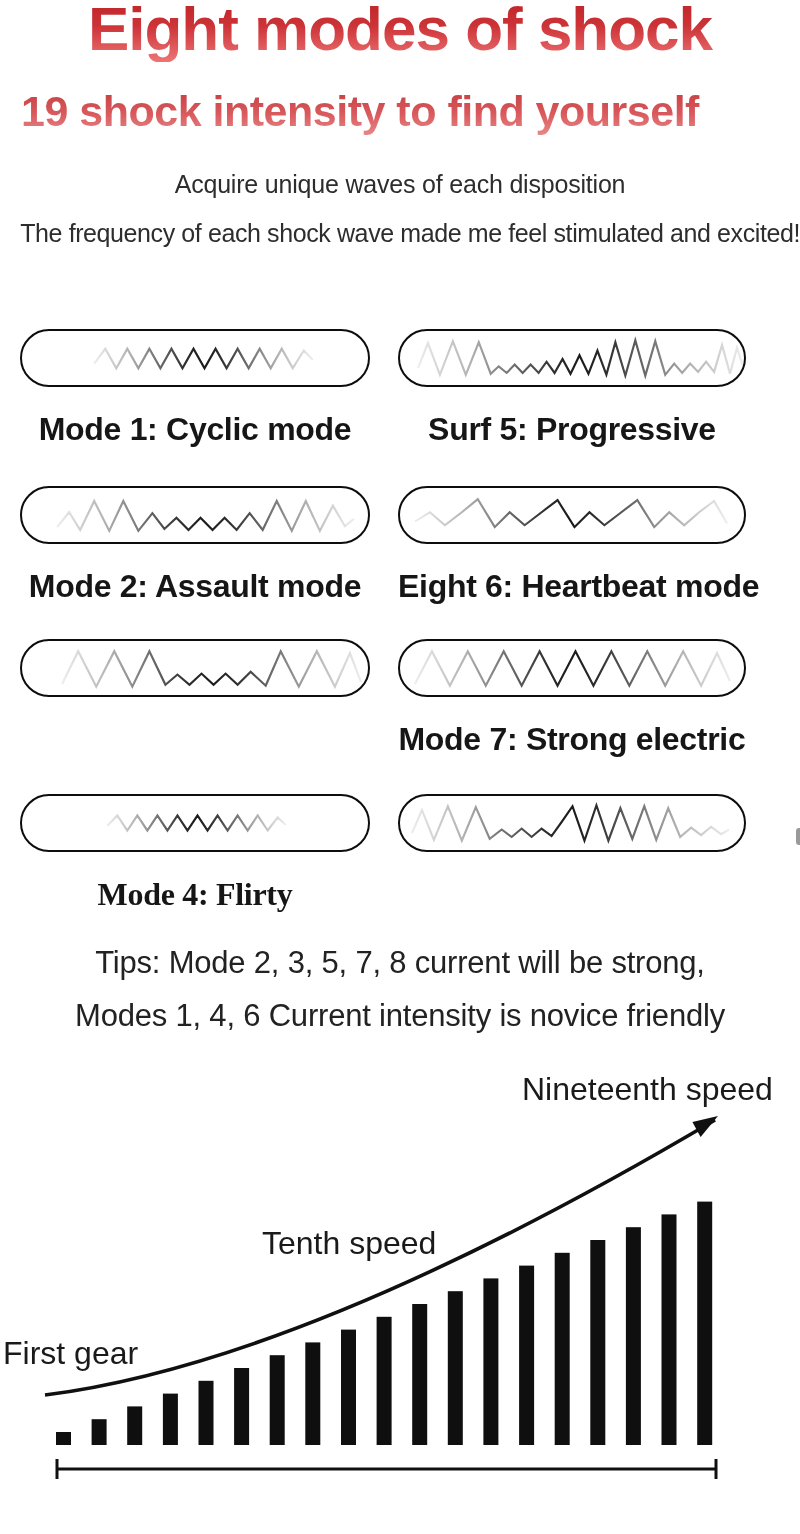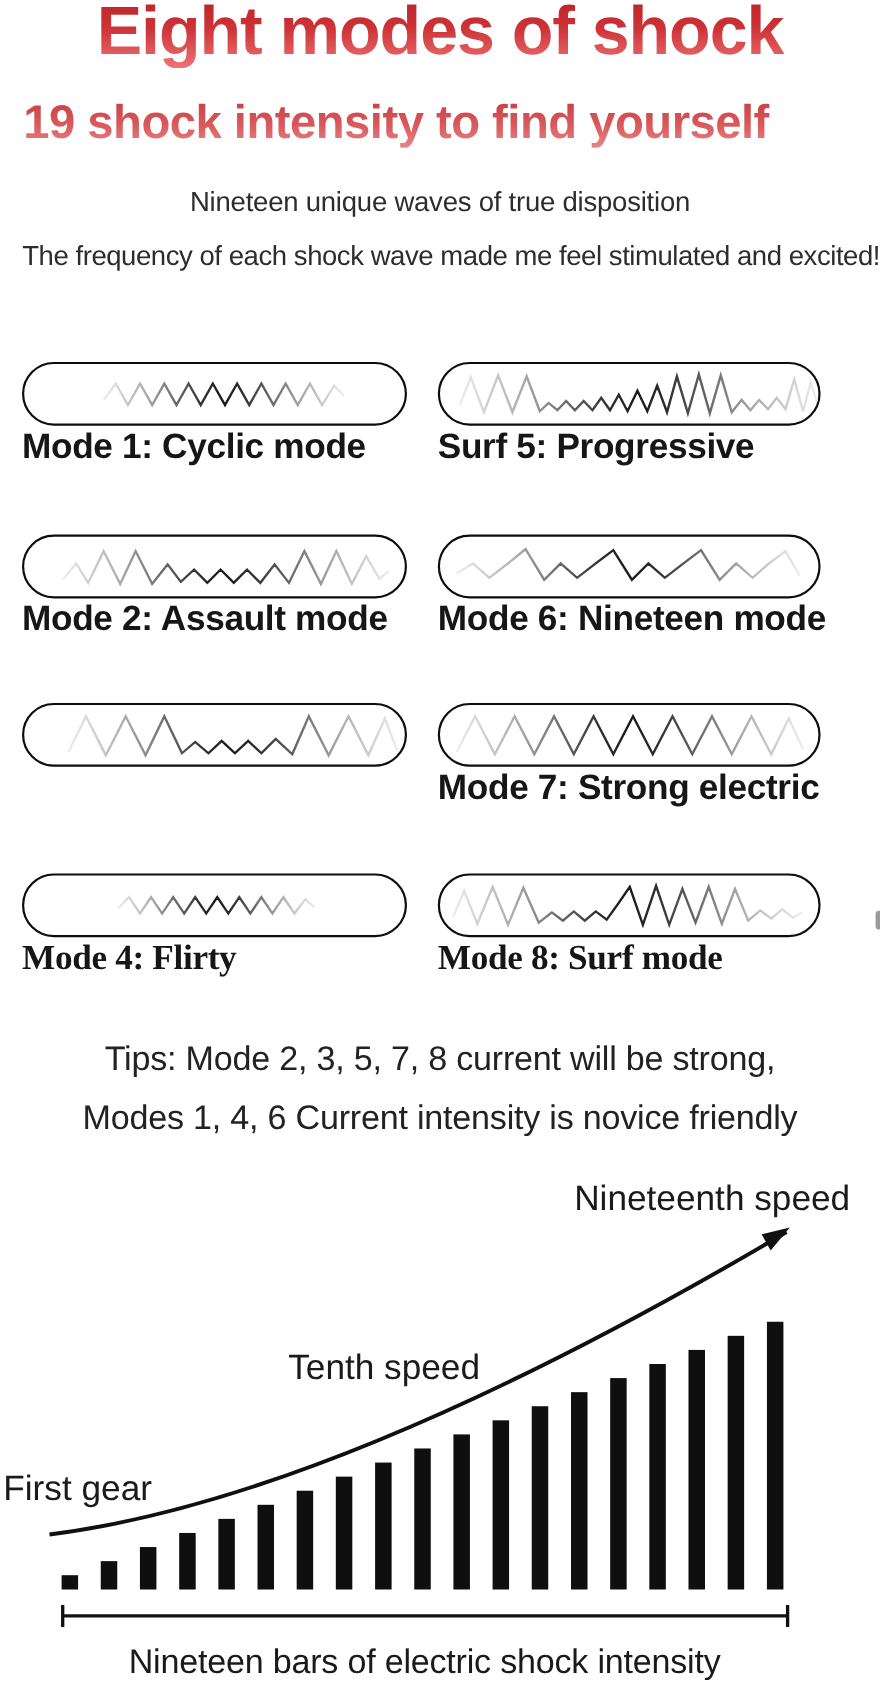--- a/index.html
+++ b/index.html
@@ -34,21 +34,21 @@
   .mode-cell.row-1 { top:329px; }
   .mode-cell.row-2 { top:486px; }
   .mode-cell.row-3 { top:639px; }
   .mode-cell.row-4 { top:794px;font-family:Liberation Serif, serif; }
   .capsule {
     width:100%; height:58px; border:2.5px solid #0d0d0d; border-radius:29px;
     background:#fff; overflow:hidden;
   }
   .capsule svg { width:100%; height:100%; display:block; }
   .mode-label {
-    text-align:left; font-size:32px; font-weight:600;
+    margin-top:24px; text-align:center; font-size:32px; font-weight:600;
     color:#161616; letter-spacing:-0.3px; white-space:nowrap;
   }
   .tips {
     position:absolute; top:936px; left:0; width:800px; text-align:center;
     font-size:31px; font-weight:500; color:#222222; line-height:53px;
     letter-spacing:-0.2px;
   }
   .chart { position:absolute; top:1060px; left:0; width:800px; height:474px; }
   .chart svg { position:absolute; top:0; left:0; }
   .chart-label { position:absolute; font-size:32px; font-weight:500; color:#1a1a1a; white-space:nowrap; }
@@ -62,21 +62,21 @@
   .edge-artifact {
     position:absolute; right:0; top:828px; width:4px; height:17px;
     background:#9a9a9a; border-radius:3px 0 0 3px;
   }
 </style>
 </head>
 <body>
 
 <h1 class="page-title">Eight modes of shock</h1>
 <h2 class="page-subtitle">19 shock intensity to find yourself</h2>
-<div class="tagline1">Nineteen unique waves of true disposition</div>
+<div class="tagline1">Acquire unique waves of each disposition</div>
 <div class="tagline2">The frequency of each shock wave made me feel stimulated and excited!</div>
 
 <div class="mode-cell col-l row-1">
   <div class="capsule">
       <svg viewBox="0 0 345 58" preserveAspectRatio="none">
         <defs>
           <linearGradient id="fade0" x1="0" y1="0" x2="1" y2="0">
             <stop offset="0" stop-color="#ededed"></stop>
             <stop offset="0.16" stop-color="#b2b2b2"></stop>
             <stop offset="0.42" stop-color="#2e2e2e"></stop>
@@ -139,21 +139,21 @@
             <stop offset="0.42" stop-color="#2e2e2e"></stop>
             <stop offset="0.5" stop-color="#1a1a1a"></stop>
             <stop offset="0.58" stop-color="#2e2e2e"></stop>
             <stop offset="0.84" stop-color="#b2b2b2"></stop>
             <stop offset="1" stop-color="#ededed"></stop>
           </linearGradient>
         </defs>
         <polyline points="15,36 30,26 45,40 62,26 78,12 95,42 110,26 125,40 142,26 158,13 175,42 190,26 205,40 222,26 238,13 255,42 270,26 285,40 300,26 315,14 328,38" fill="none" stroke="url(#fade3)" stroke-width="2.2"></polyline>
       </svg>
     </div>
-  <div class="mode-label">Mode 6: Nineteen mode</div>
+  <div class="mode-label">Eight 6: Heartbeat mode</div>
 </div>
 <div class="mode-cell col-l row-3">
   <div class="capsule">
       <svg viewBox="0 0 345 58" preserveAspectRatio="none">
         <defs>
           <linearGradient id="fade4" x1="0" y1="0" x2="1" y2="0">
             <stop offset="0" stop-color="#ededed"></stop>
             <stop offset="0.16" stop-color="#b2b2b2"></stop>
             <stop offset="0.42" stop-color="#2e2e2e"></stop>
             <stop offset="0.5" stop-color="#1a1a1a"></stop>
@@ -214,21 +214,20 @@
             <stop offset="0.42" stop-color="#2e2e2e"></stop>
             <stop offset="0.5" stop-color="#1a1a1a"></stop>
             <stop offset="0.58" stop-color="#2e2e2e"></stop>
             <stop offset="0.84" stop-color="#b2b2b2"></stop>
             <stop offset="1" stop-color="#ededed"></stop>
           </linearGradient>
         </defs>
         <polyline points="12,40 22,15 34,47 48,11 62,48 76,12 90,46 102,36 112,44 122,35 132,44 142,35 152,43 162,28 173,11 185,48 197,10 209,48 221,13 233,46 245,11 257,47 269,13 281,44 292,34 302,42 312,33 322,41 330,36" fill="none" stroke="url(#fade7)" stroke-width="2.2"></polyline>
       </svg>
     </div>
-  <div class="mode-label">Mode 8: Surf mode</div>
 </div>
 
 <div class="tips">
   <div>Tips: Mode 2, 3, 5, 7, 8 current will be strong,</div>
   <div>Modes 1, 4, 6 Current intensity is novice friendly</div>
 </div>
 
 <div class="chart">
   <svg id="chart-svg" width="800" height="474" viewBox="0 0 800 474">
     <g id="bars-group">
@@ -254,16 +253,15 @@
       </g>
     <path d="M45,335 Q306,302 715,60" fill="none" stroke="#101010" stroke-width="3.6"></path>
     <polygon points="718,56 700.6,76.9 692.4,62.1" fill="#101010"></polygon>
     <line x1="57" y1="409" x2="716" y2="409" stroke="#101010" stroke-width="3"></line>
     <line x1="57" y1="399" x2="57" y2="419" stroke="#101010" stroke-width="3"></line>
     <line x1="716" y1="399" x2="716" y2="419" stroke="#101010" stroke-width="3"></line>
   </svg>
   <div class="chart-label lbl-first">First gear</div>
   <div class="chart-label lbl-nineteenth">Nineteenth speed</div>
   <div class="chart-label lbl-tenth">Tenth speed</div>
-  <div class="chart-caption">Nineteen bars of electric shock intensity</div>
 </div>
 
 <div class="edge-artifact"></div>
 
 </body></html>

